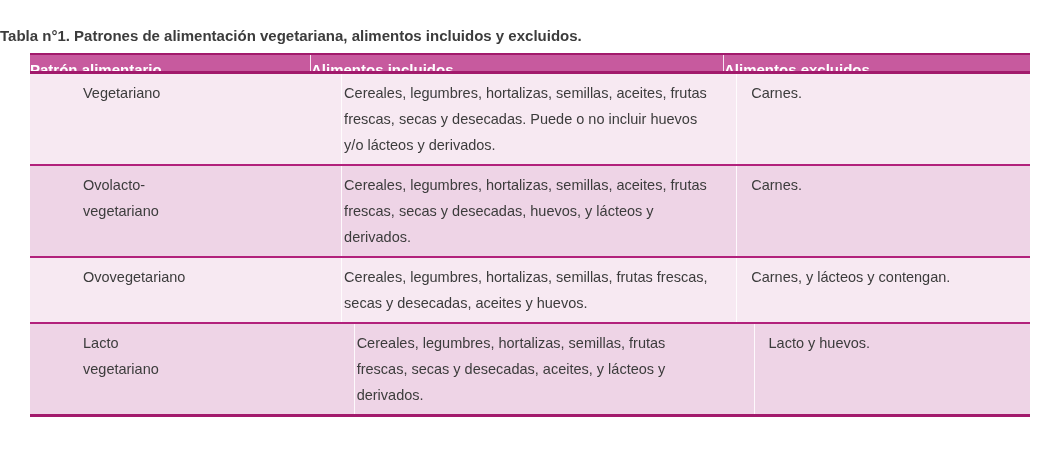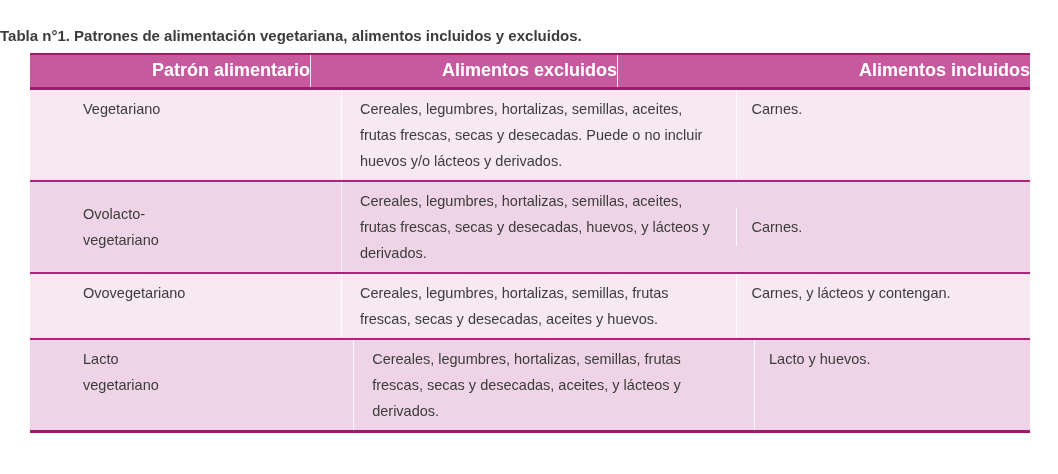--- a/index.html
+++ b/index.html
@@ -10,47 +10,47 @@
     --row-light:#f7e9f2;
     --row-dark:#eed4e6;
     --text:#3c3c3c;
   }
   *{margin:0;padding:0;box-sizing:border-box;}
   body{background:#ffffff;font-family:"Liberation Sans", sans-serif;}
   .page{position:relative;width:1058px;height:474px;background:#ffffff;overflow:hidden;}
   .title{padding-top:27px;font-size:15px;font-weight:bold;color:var(--text);line-height:18px;}
   .table{margin:8px 28px 0 30px;border-top:2px solid var(--border-dark);border-bottom:3px solid var(--border-dark);}
   .header-row{display:flex;background:var(--header-bg);border-bottom:3px solid var(--border-dark);}
-  .header-cell{color:var(--header-text);font-size:18px;font-weight:bold;text-align:right;line-height:30px;height:32px;overflow:hidden;}
+  .header-cell{color:var(--header-text);font-size:15px;font-weight:bold;text-align:left;line-height:30px;height:16px;overflow:hidden;}
   .row{display:flex;}
   .row + .row{border-top:2px solid var(--row-divider);}
   .row.light{background:var(--row-light);}
   .row.dark{background:var(--row-dark);}
   .col-pattern{width:280px;}
   .col-included{width:413px;border-left:1px solid rgba(255,255,255,0.85);}
   .col-excluded{width:307px;border-left:1px solid rgba(255,255,255,0.85);}
   .cell{font-size:14.5px;color:var(--text);line-height:26px;padding-top:6px;padding-bottom:6px;}
   .cell.pattern{padding-left:10px;padding-right:8px;white-space:pre-line;margin-left:43px;}
-  .cell.included{padding-left:18px;padding-right:16px;}
+  .cell.included{padding-left:2px;padding-right:16px;}
   .cell.excluded{padding-left:14px;}
-  .r1{min-height:76px;} .r2{min-height:56px;align-items:center;} .r3{min-height:56px;} .r4{min-height:56px;gap:28px;} .r5{min-height:75px;}
+  .r1{min-height:76px;} .r2{min-height:56px;} .r3{min-height:56px;} .r4{min-height:56px;gap:28px;} .r5{min-height:75px;}
 </style>
 </head>
 <body>
 
 <div class="page">
 
   <div class="title">Tabla n°1. Patrones de alimentación vegetariana, alimentos incluidos y excluidos.</div>
 
   <div class="table">
 
     <div class="header-row">
       <div class="header-cell col-pattern">Patrón alimentario</div>
+      <div class="header-cell col-included">Alimentos incluidos</div>
       <div class="header-cell col-excluded">Alimentos excluidos</div>
-      <div class="header-cell col-included">Alimentos incluidos</div>
     </div>
 
     <div class="row light r1">
       <div class="cell pattern col-pattern">Vegetariano</div>
       <div class="cell included col-included">Cereales, legumbres, hortalizas, semillas, aceites, frutas frescas, secas y desecadas. Puede o no incluir huevos y/o lácteos y derivados.</div>
       <div class="cell excluded col-excluded">Carnes.</div>
     </div>
 
     <div class="row dark r2">
       <div class="cell pattern col-pattern">Ovolacto-

